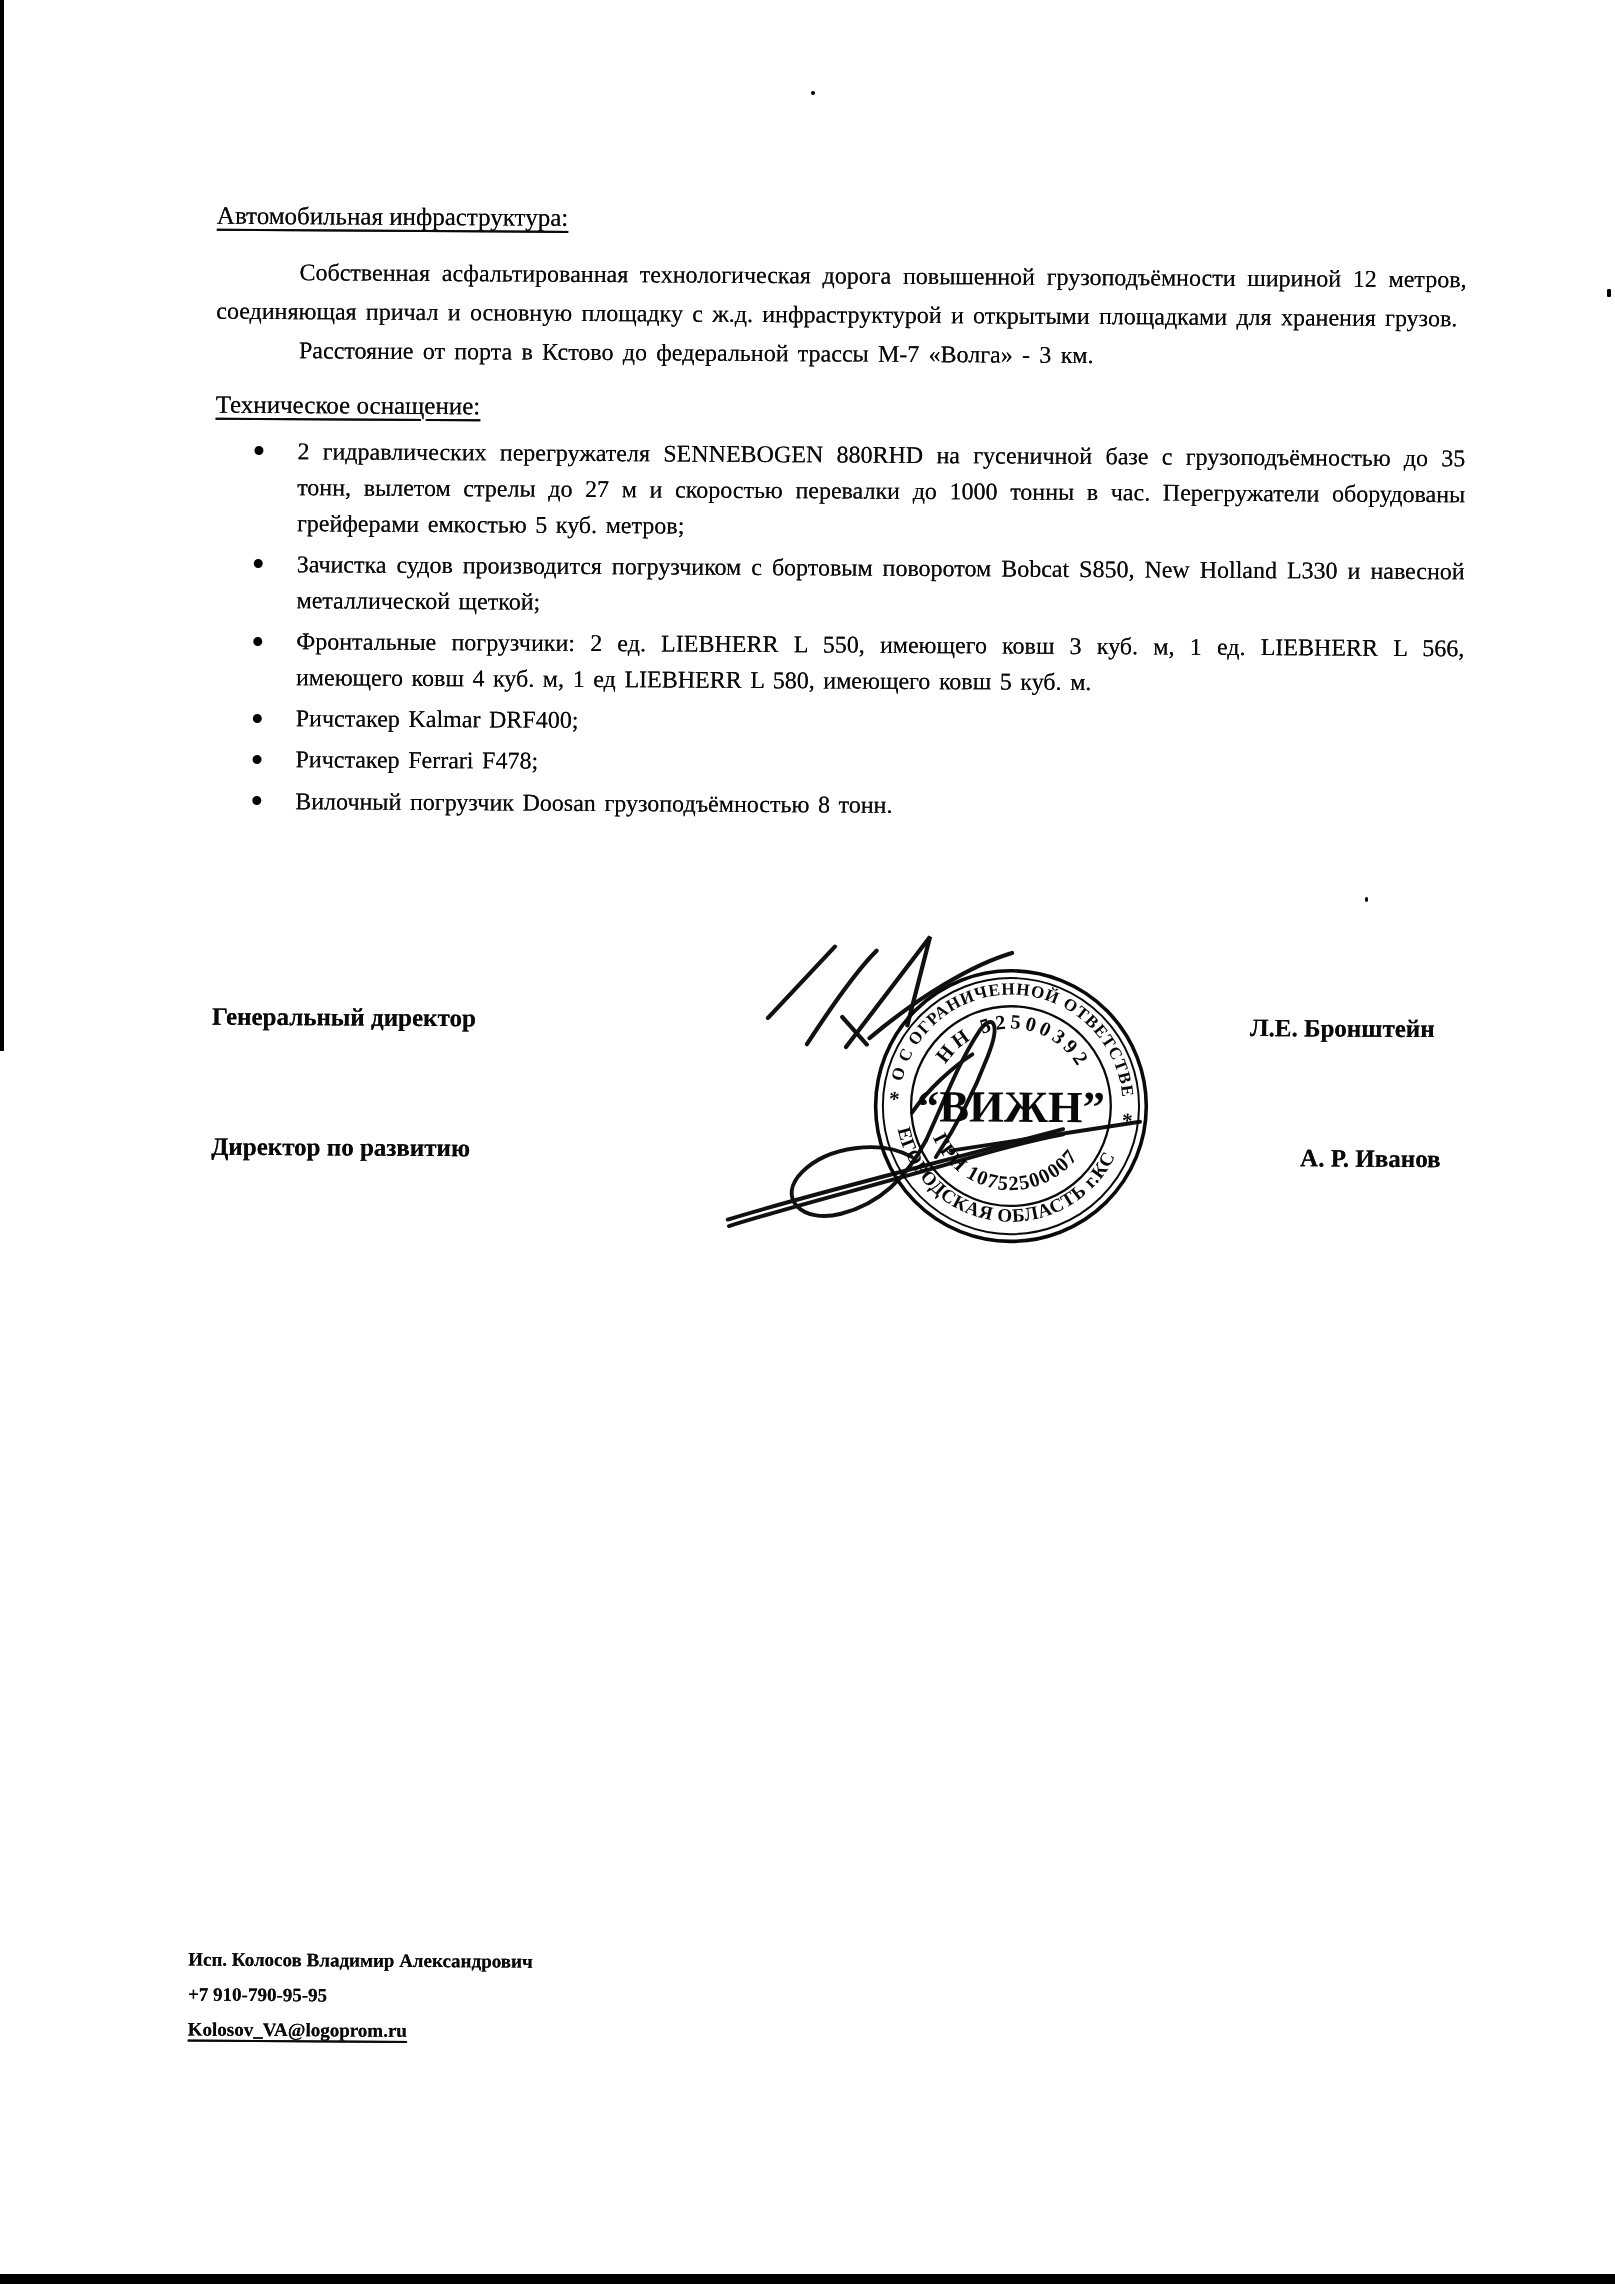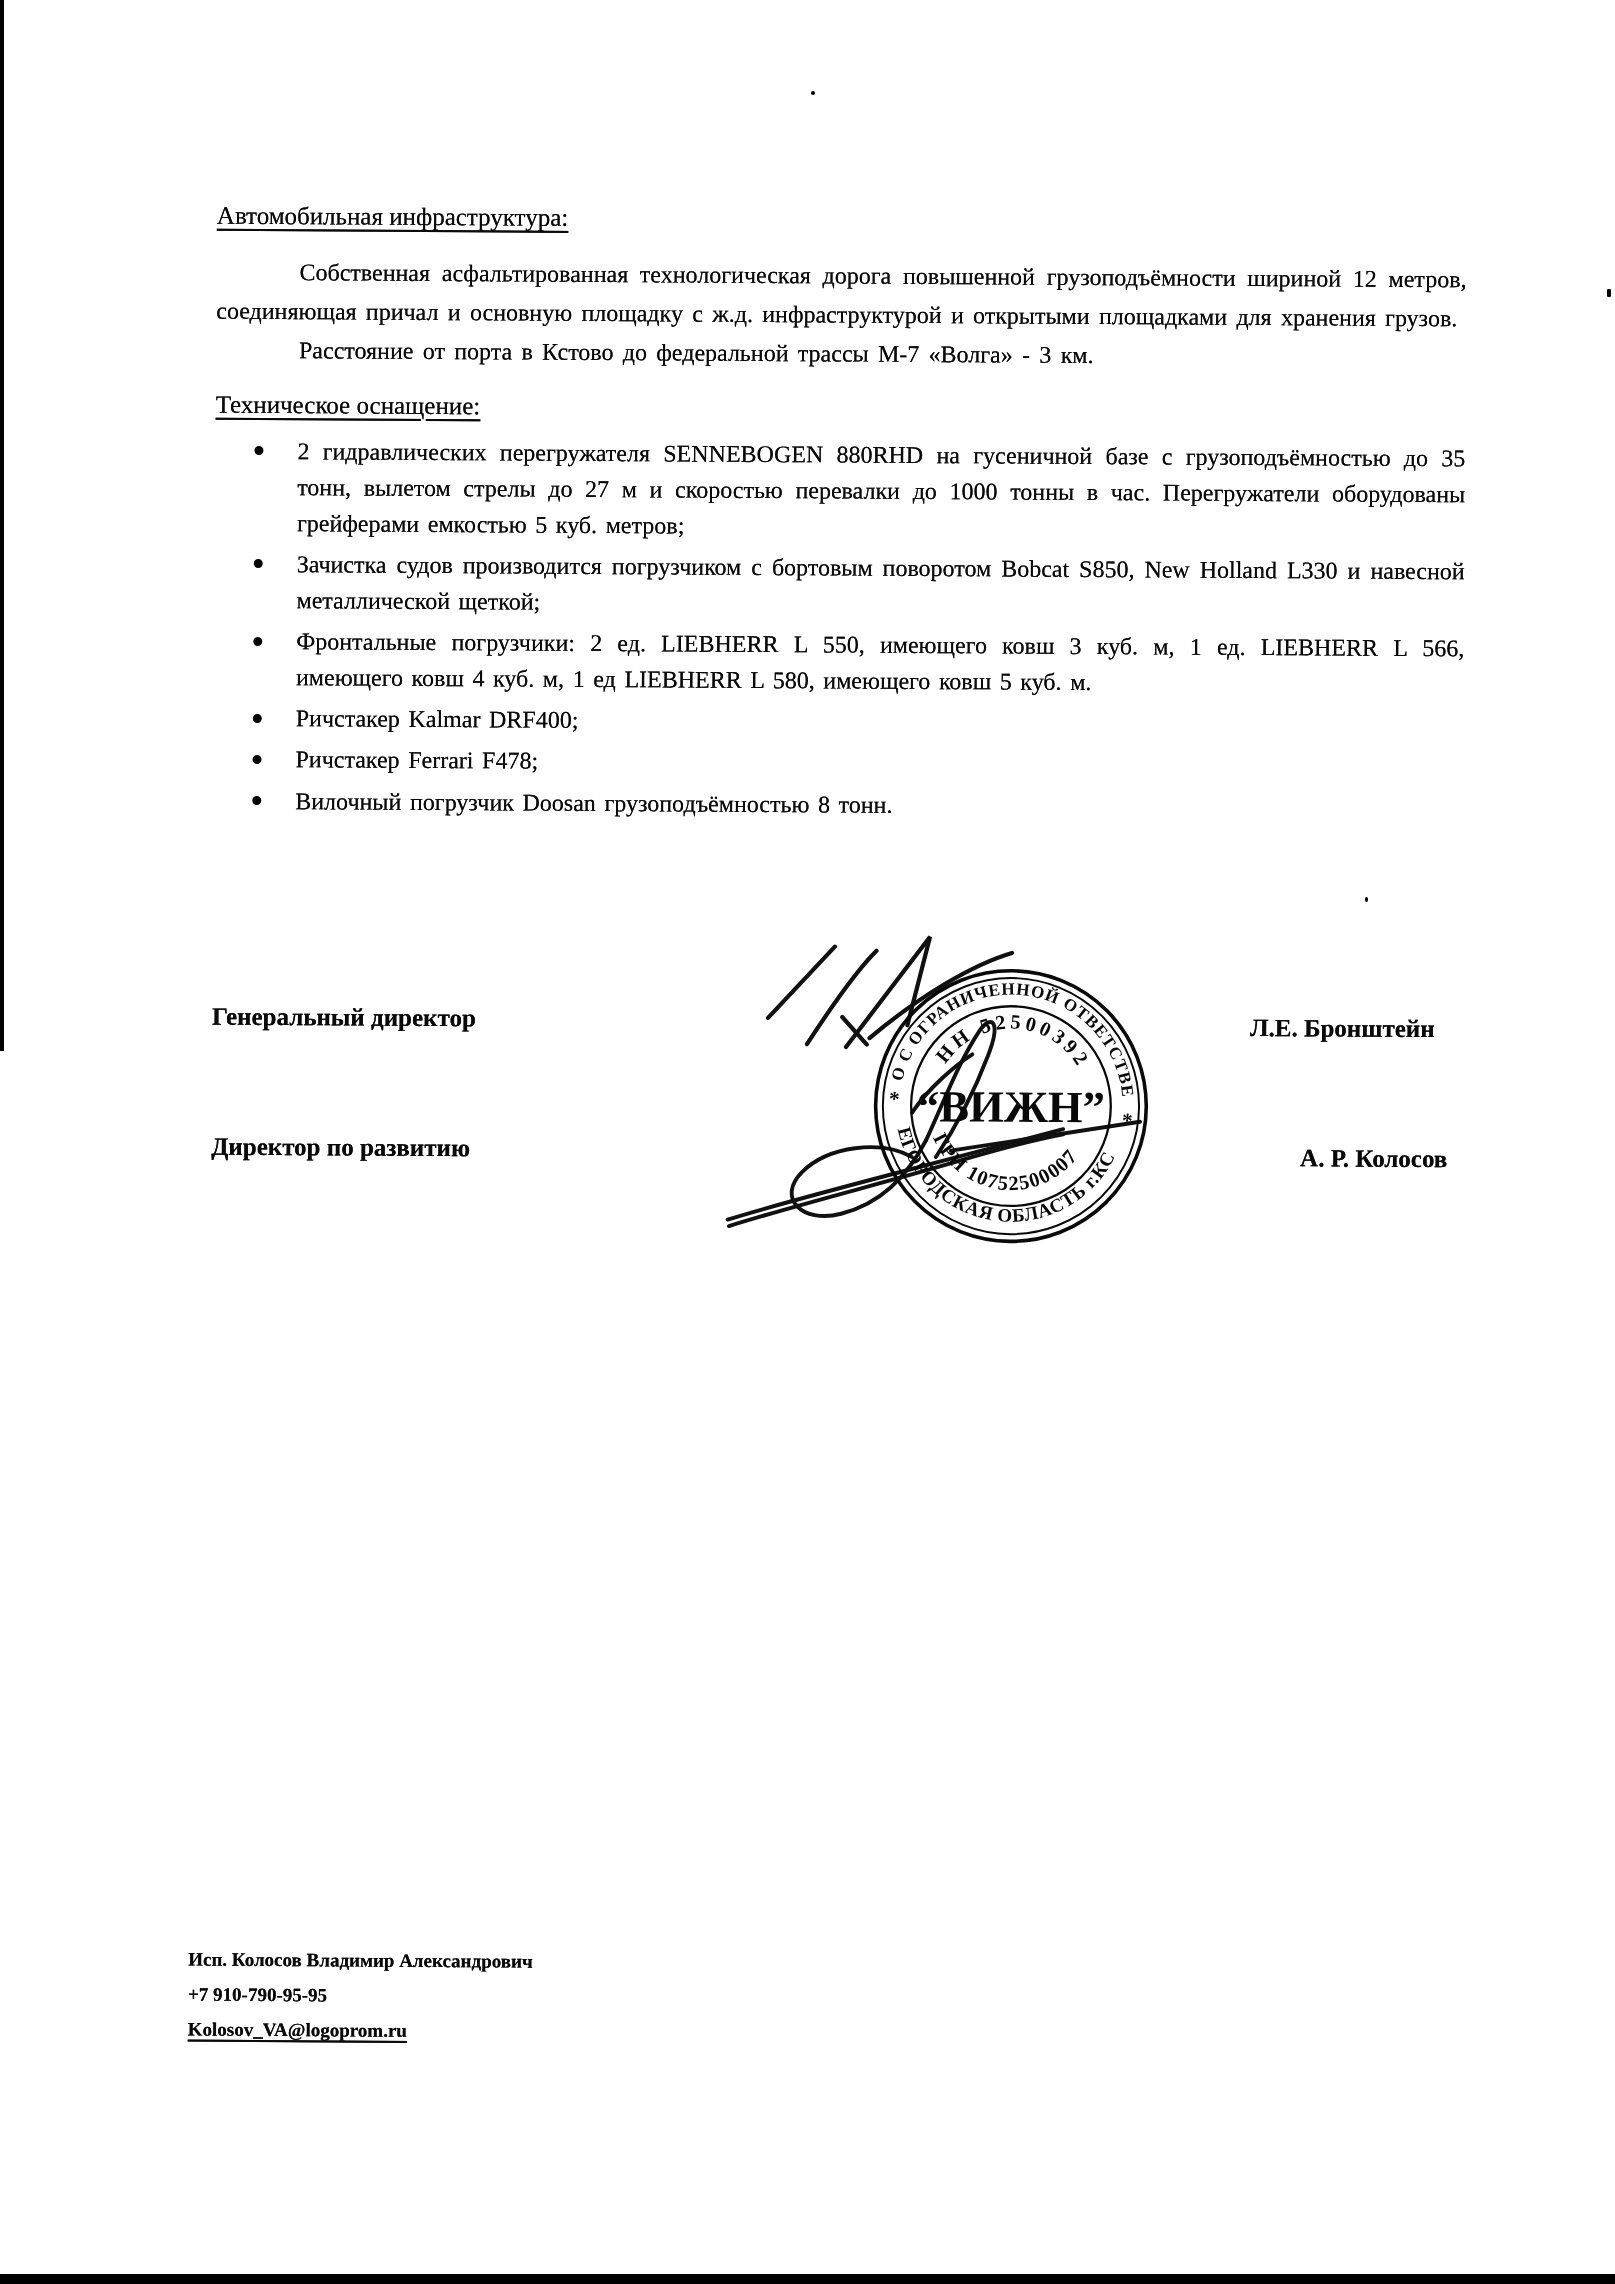--- a/index.html
+++ b/index.html
@@ -68,21 +68,21 @@
         <li><span>Фронтальные погрузчики: 2 ед. LIEBHERR L 550, имеющего ковш 3 куб. м, 1 ед. LIEBHERR L 566, имеющего ковш 4 куб. м, 1 ед LIEBHERR L 580, имеющего ковш 5 куб. м.</span></li>
         <li><span>Ричстакер Kalmar DRF400;</span></li>
         <li><span>Ричстакер Ferrari F478;</span></li>
         <li><span>Вилочный погрузчик Doosan грузоподъёмностью 8 тонн.</span></li>
       </ul>
     </div>
 
     <div class="sig-title t1">Генеральный директор</div>
     <div class="sig-name n1">Л.Е. Бронштейн</div>
     <div class="sig-title t2">Директор по развитию</div>
-    <div class="sig-name n2">А. Р. Колосов</div>
+    <div class="sig-name n2">А. Р. Иванов</div>
 
     <svg class="stamp-svg" width="289" height="289" viewBox="0 0 440 440">
       <g fill="none" stroke="#000">
         <circle cx="220" cy="220" r="206" stroke-width="5.5"></circle>
         <circle cx="220" cy="220" r="195" stroke-width="3"></circle>
         <circle cx="220" cy="220" r="152" stroke-width="3.5"></circle>
       </g>
       <defs>
         <path id="arcTopOuter" d="M 52.6 190.5 A 170 170 0 0 1 387.4 190.5"></path>
         <path id="arcBottomOuter" d="M 52.6 274.4 A 176 176 0 0 0 387.4 274.4"></path>

